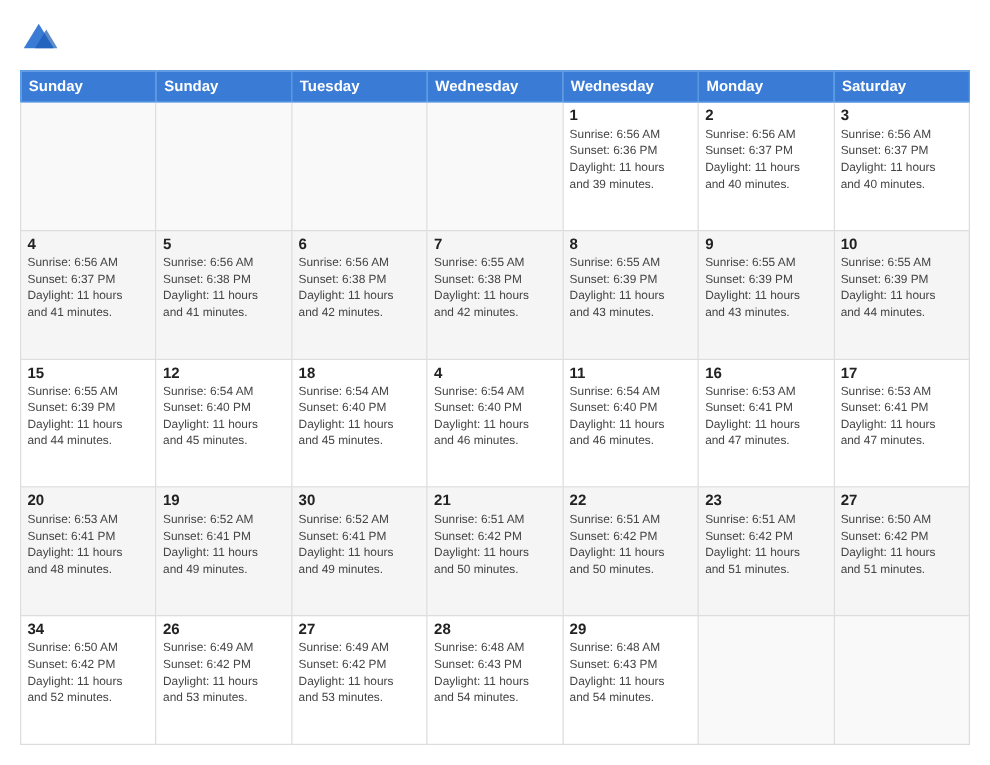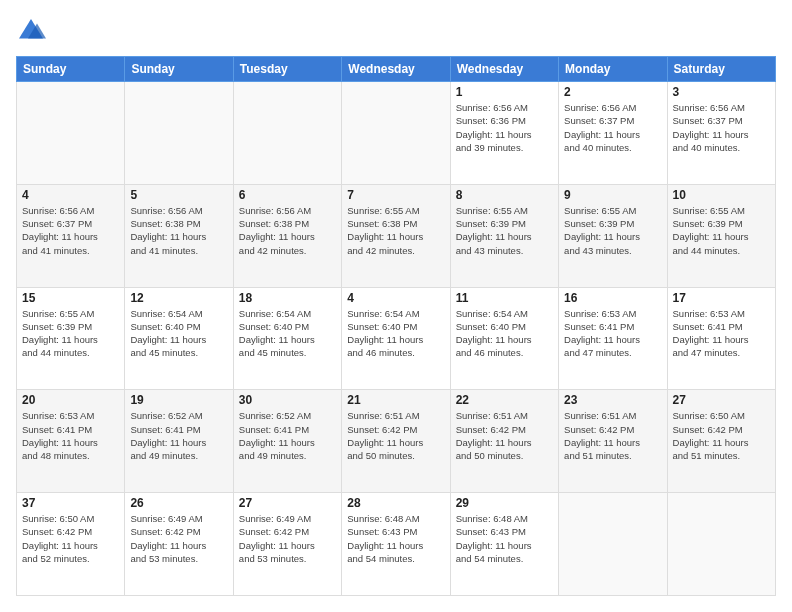--- a/index.html
+++ b/index.html
@@ -309,21 +309,21 @@
           <td>
             <div class="day-num">27</div>
             <div class="day-info" style="white-space: pre-line;">Sunrise: 6:50 AM
 Sunset: 6:42 PM
 Daylight: 11 hours
 and 51 minutes.</div>
           </td>
         </tr>
         <tr>
           <td>
-            <div class="day-num">37</div>
+            <div class="day-num">34</div>
             <div class="day-info" style="white-space: pre-line;">Sunrise: 6:50 AM
 Sunset: 6:42 PM
 Daylight: 11 hours
 and 52 minutes.</div>
           </td>
           <td>
             <div class="day-num">26</div>
             <div class="day-info" style="white-space: pre-line;">Sunrise: 6:49 AM
 Sunset: 6:42 PM
 Daylight: 11 hours

